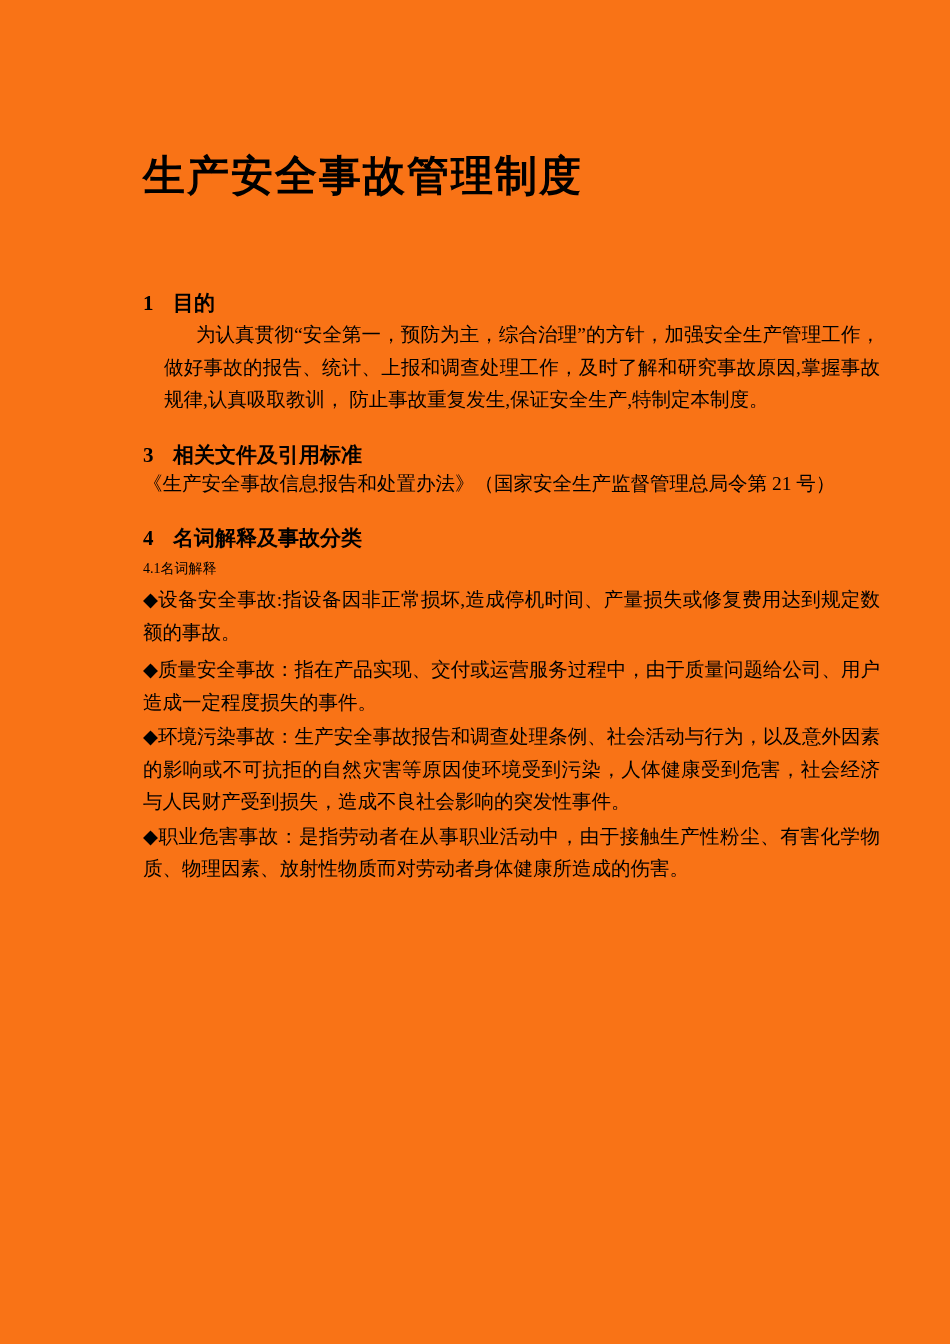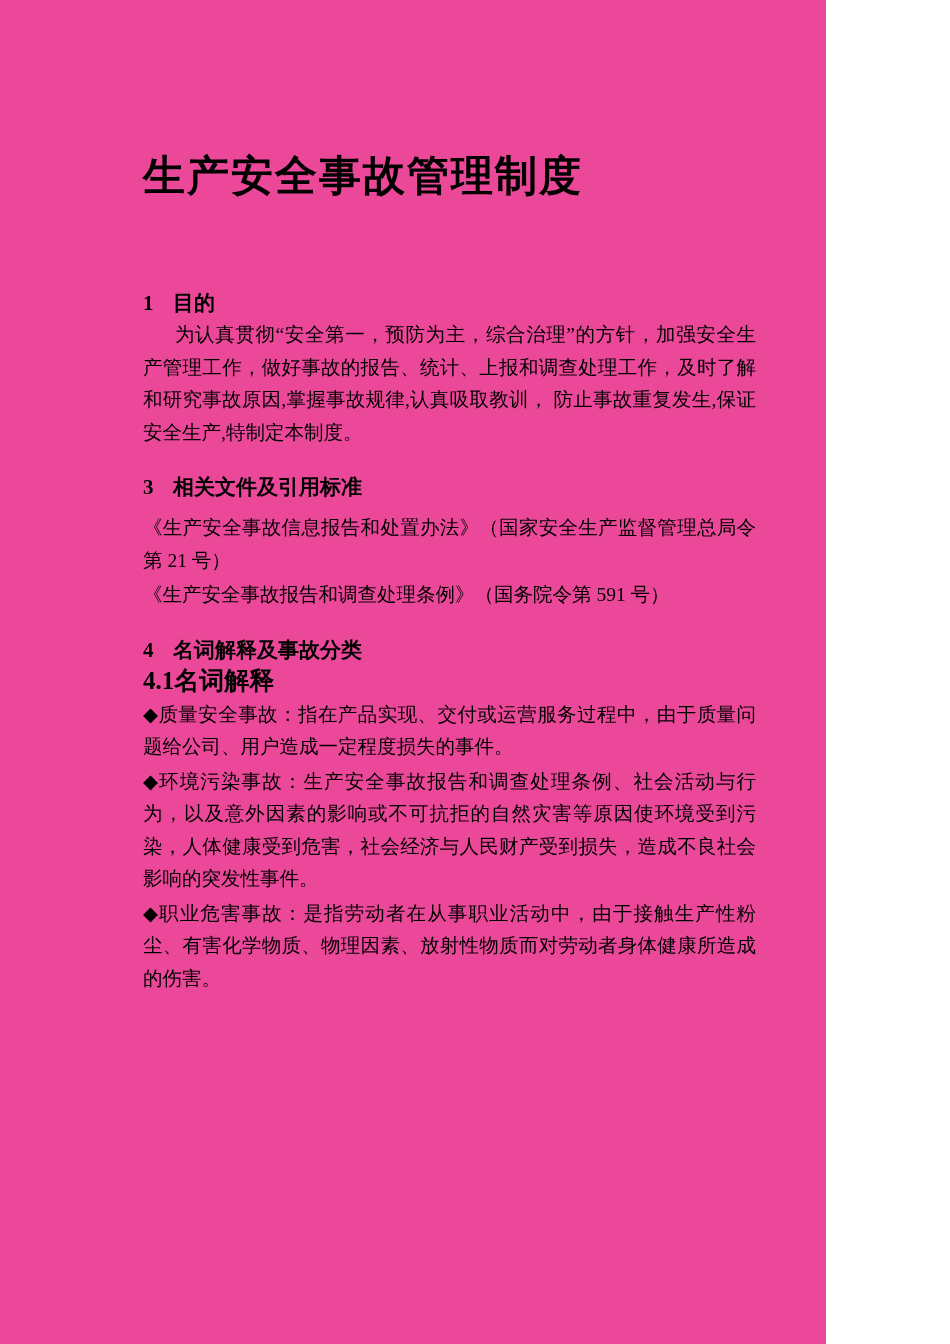--- a/index.html
+++ b/index.html
@@ -6,23 +6,23 @@
   html, body {
     background: #ffffff;
   }
   body {
     width: 950px;
     min-height: 1344px;
     font-family: "Liberation Serif", "DejaVu Serif", serif;
     color: #000000;
   }
   .page {
-    width: 826px;
+    width: 950px;
     min-height: 1344px;
-    background: #ec4899;
+    background: #f97316;
     padding: 152px 70px 0 143px; 
   }
   .doc-title {
     font-size: 42px;
     font-weight: bold;
     line-height: 48px;
     letter-spacing: 2px;
     margin: 0 0 90px 0;
     white-space: nowrap;
   }
@@ -30,34 +30,34 @@
     font-size: 21px;
     font-weight: bold;
     line-height: 26px;
     margin-top: 12px;
   }
   .sec-num {
     display: inline-block;
     width: 30px;
   }
   .sub-heading {
-    font-size: 25px;
-    font-weight: bold;
+    font-size: 14px;
+    font-weight: normal;
     line-height: 26px;
   }
   .body-para {
     font-size: 19.5px;
     line-height: 32.5px;
     text-align: justify;
     text-justify: inter-ideograph;
   }
   .indent { text-indent: 32px; }
-  .mt0 { margin-top: 12px; }
+  .mt0 { margin-top: 0; }
   .mt2 { margin-top: 2px; }
-  .mt3 { margin-top: 3px; }
+  .mt3 { margin-top: 3px; margin-left: 21px; }
   .mt5 { margin-top: 5px; }
   .mt7 { margin-top: 25px; }
   .mt8 { margin-top: 8px; }
 </style>
 </head>
 <body>
 
 <div class="page">
 
   <h1 class="doc-title">生产安全事故管理制度</h1>
@@ -68,27 +68,27 @@
     </div>
     <p class="body-para indent mt3">为认真贯彻“安全第一，预防为主，综合治理”的方针，加强安全生产管理工作，做好事故的报告、统计、上报和调查处理工作，及时了解和研究事故原因,掌握事故规律,认真吸取教训， 防止事故重复发生,保证安全生产,特制定本制度。</p>
   </div>
 
 
   <div>
     <div class="sec-heading mt7">
       <span class="sec-num">3</span><span>相关文件及引用标准</span>
     </div>
     <p class="body-para mt0">《生产安全事故信息报告和处置办法》（国家安全生产监督管理总局令第 21 号）</p>
-    <p class="body-para mt2">《生产安全事故报告和调查处理条例》（国务院令第 591 号）</p>
   </div>
 
   <div>
     <div class="sec-heading mt7">
       <span class="sec-num">4</span><span>名词解释及事故分类</span>
     </div>
     <div class="sub-heading mt5">4.1名词解释</div>
 
+    <p class="body-para mt2">◆设备安全事故:指设备因非正常损坏,造成停机时间、产量损失或修复费用达到规定数额的事故。</p>
     <p class="body-para mt5">◆质量安全事故：指在产品实现、交付或运营服务过程中，由于质量问题给公司、用户造成一定程度损失的事件。</p>
     <p class="body-para mt2">◆环境污染事故：生产安全事故报告和调查处理条例、社会活动与行为，以及意外因素的影响或不可抗拒的自然灾害等原因使环境受到污染，人体健康受到危害，社会经济与人民财产受到损失，造成不良社会影响的突发性事件。</p>
     <p class="body-para mt2">◆职业危害事故：是指劳动者在从事职业活动中，由于接触生产性粉尘、有害化学物质、物理因素、放射性物质而对劳动者身体健康所造成的伤害。</p>
   </div>
 
 </div>
 
 </body></html>

